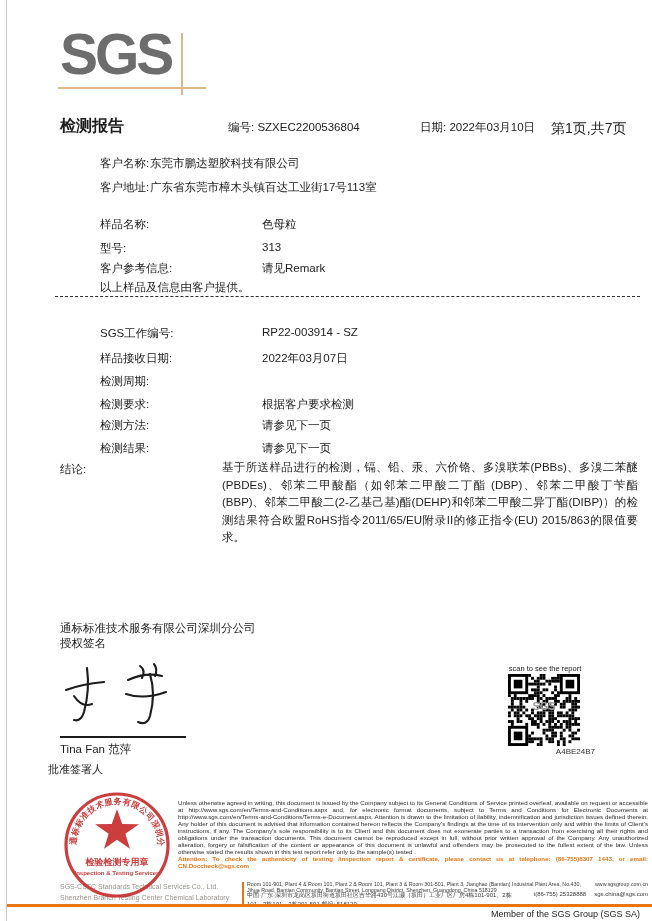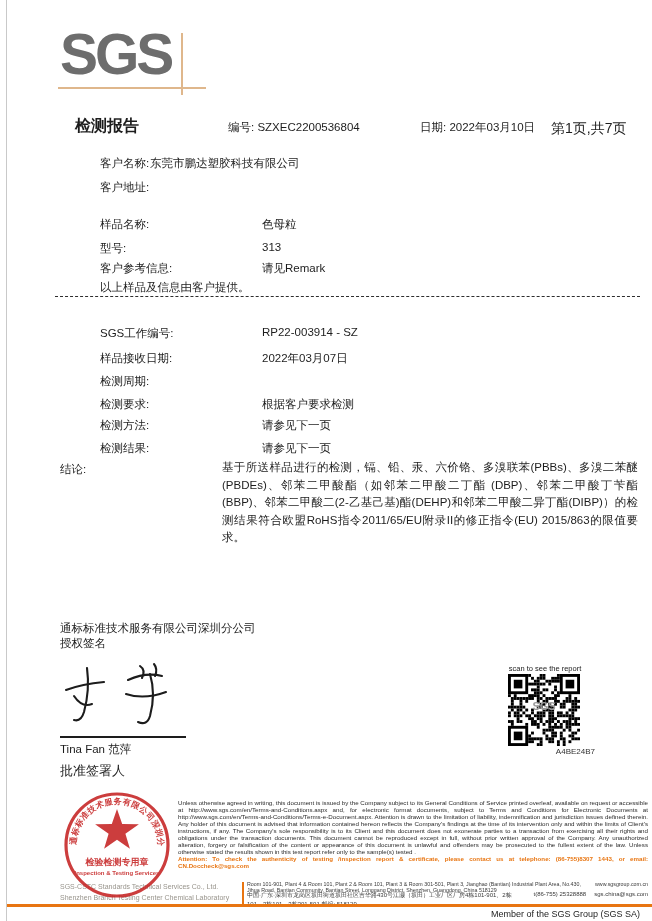--- a/index.html
+++ b/index.html
@@ -9,42 +9,42 @@
   }
   .scan-edge{position:absolute;left:6px;top:0;width:1px;height:921px;background:#c9c9c9;}
 
   
   .logo-text{position:absolute;left:60px;top:26px;font-size:57px;font-weight:bold;
     color:#6d6d6d;letter-spacing:-3px;line-height:1;}
   .logo-hline{position:absolute;left:58px;top:87px;width:148px;height:2px;background:#dfb78c;}
   .logo-vline{position:absolute;left:181px;top:33px;width:2px;height:62px;background:#dfb78c;}
 
   
-  .title{position:absolute;left:60px;top:116px;font-size:16px;font-weight:bold;margin-left:15px;}
+  .title{position:absolute;left:60px;top:116px;font-size:16px;font-weight:bold;}
   .h-no{position:absolute;left:228px;top:120px;font-size:11.5px;text-align:center;}
   .h-date{position:absolute;left:420px;top:120px;font-size:11.5px;}
   .h-page{position:absolute;left:551px;top:120px;font-size:14px;}
 
   .row{position:absolute;left:60px;font-size:11.5px;width:580px;margin-left:40px;}
   .row .lab{display:inline-block;}
   .val-near{position:absolute;left:50px;top:0;}
   .val-far{position:absolute;left:162px;top:0;text-align:center;}
 
   .dashline{position:absolute;left:55px;top:296px;width:585px;border-top:1.6px dashed #2e2e2e;}
 
   .concl-lab{position:absolute;left:60px;top:462px;font-size:11.5px;}
   .concl-txt{position:absolute;left:222px;top:459px;width:416px;font-size:11.5px;
     line-height:17.5px;text-align:justify;}
 
   .sig-company{position:absolute;left:60px;top:621px;font-size:11.5px;}
   .sig-auth{position:absolute;left:60px;top:636px;font-size:11.5px;}
   .sig-svg{position:absolute;left:62px;top:660px;}
   .sig-line{position:absolute;left:60px;top:736px;width:126px;height:2px;background:#1d1d1d;}
   .sig-name{position:absolute;left:60px;top:742px;font-size:11.5px;}
-  .sig-title{position:absolute;left:60px;top:762px;font-size:13px;text-align:center;}
+  .sig-title{position:absolute;left:48px;top:762px;font-size:11px;text-align:center;}
 
   .qr-caption{position:absolute;left:495px;top:664px;width:100px;text-align:center;font-size:7.5px;color:#222;}
   .qr-box{position:absolute;left:508px;top:674px;width:72px;height:72px;}
   .qr-logo{position:absolute;left:508px;top:700px;width:72px;text-align:center;
     font-size:11px;font-weight:bold;color:#9b9b9b;letter-spacing:0;}
   .qr-code{position:absolute;left:495px;top:747px;width:100px;text-align:right;font-size:8px;color:#333;}
 
   .stamp-svg{position:absolute;left:55px;top:785px;pointer-events:none;}
   .ftr-co1{position:absolute;left:60px;top:883px;font-size:7px;color:#98948c;}
   .ftr-co2{position:absolute;left:60px;top:894px;font-size:7px;color:#98948c;}
@@ -74,20 +74,21 @@
   <div class="h-no"><span>编号:</span> <span>SZXEC2200536804</span></div>
   <div class="h-date"><span>日期:</span> <span>2022年03月10日</span></div>
   <div class="h-page">第1页,共7页</div>
 
   <div class="row" style="top:156px">
     <span class="lab">客户名称:</span>
     <span class="val-near">东莞市鹏达塑胶科技有限公司</span>
   </div>
   <div class="row" style="top:180px">
     <span class="lab">客户地址:</span>
+    <span class="val-near">广东省东莞市樟木头镇百达工业街17号113室</span>
   </div>
   <div class="row" style="top:217px">
     <span class="lab">样品名称:</span>
     <span class="val-far">色母粒</span>
   </div>
   <div class="row" style="top:241px">
     <span class="lab">型号:</span>
     <span class="val-far">313</span>
   </div>
   <div class="row" style="top:261px">

